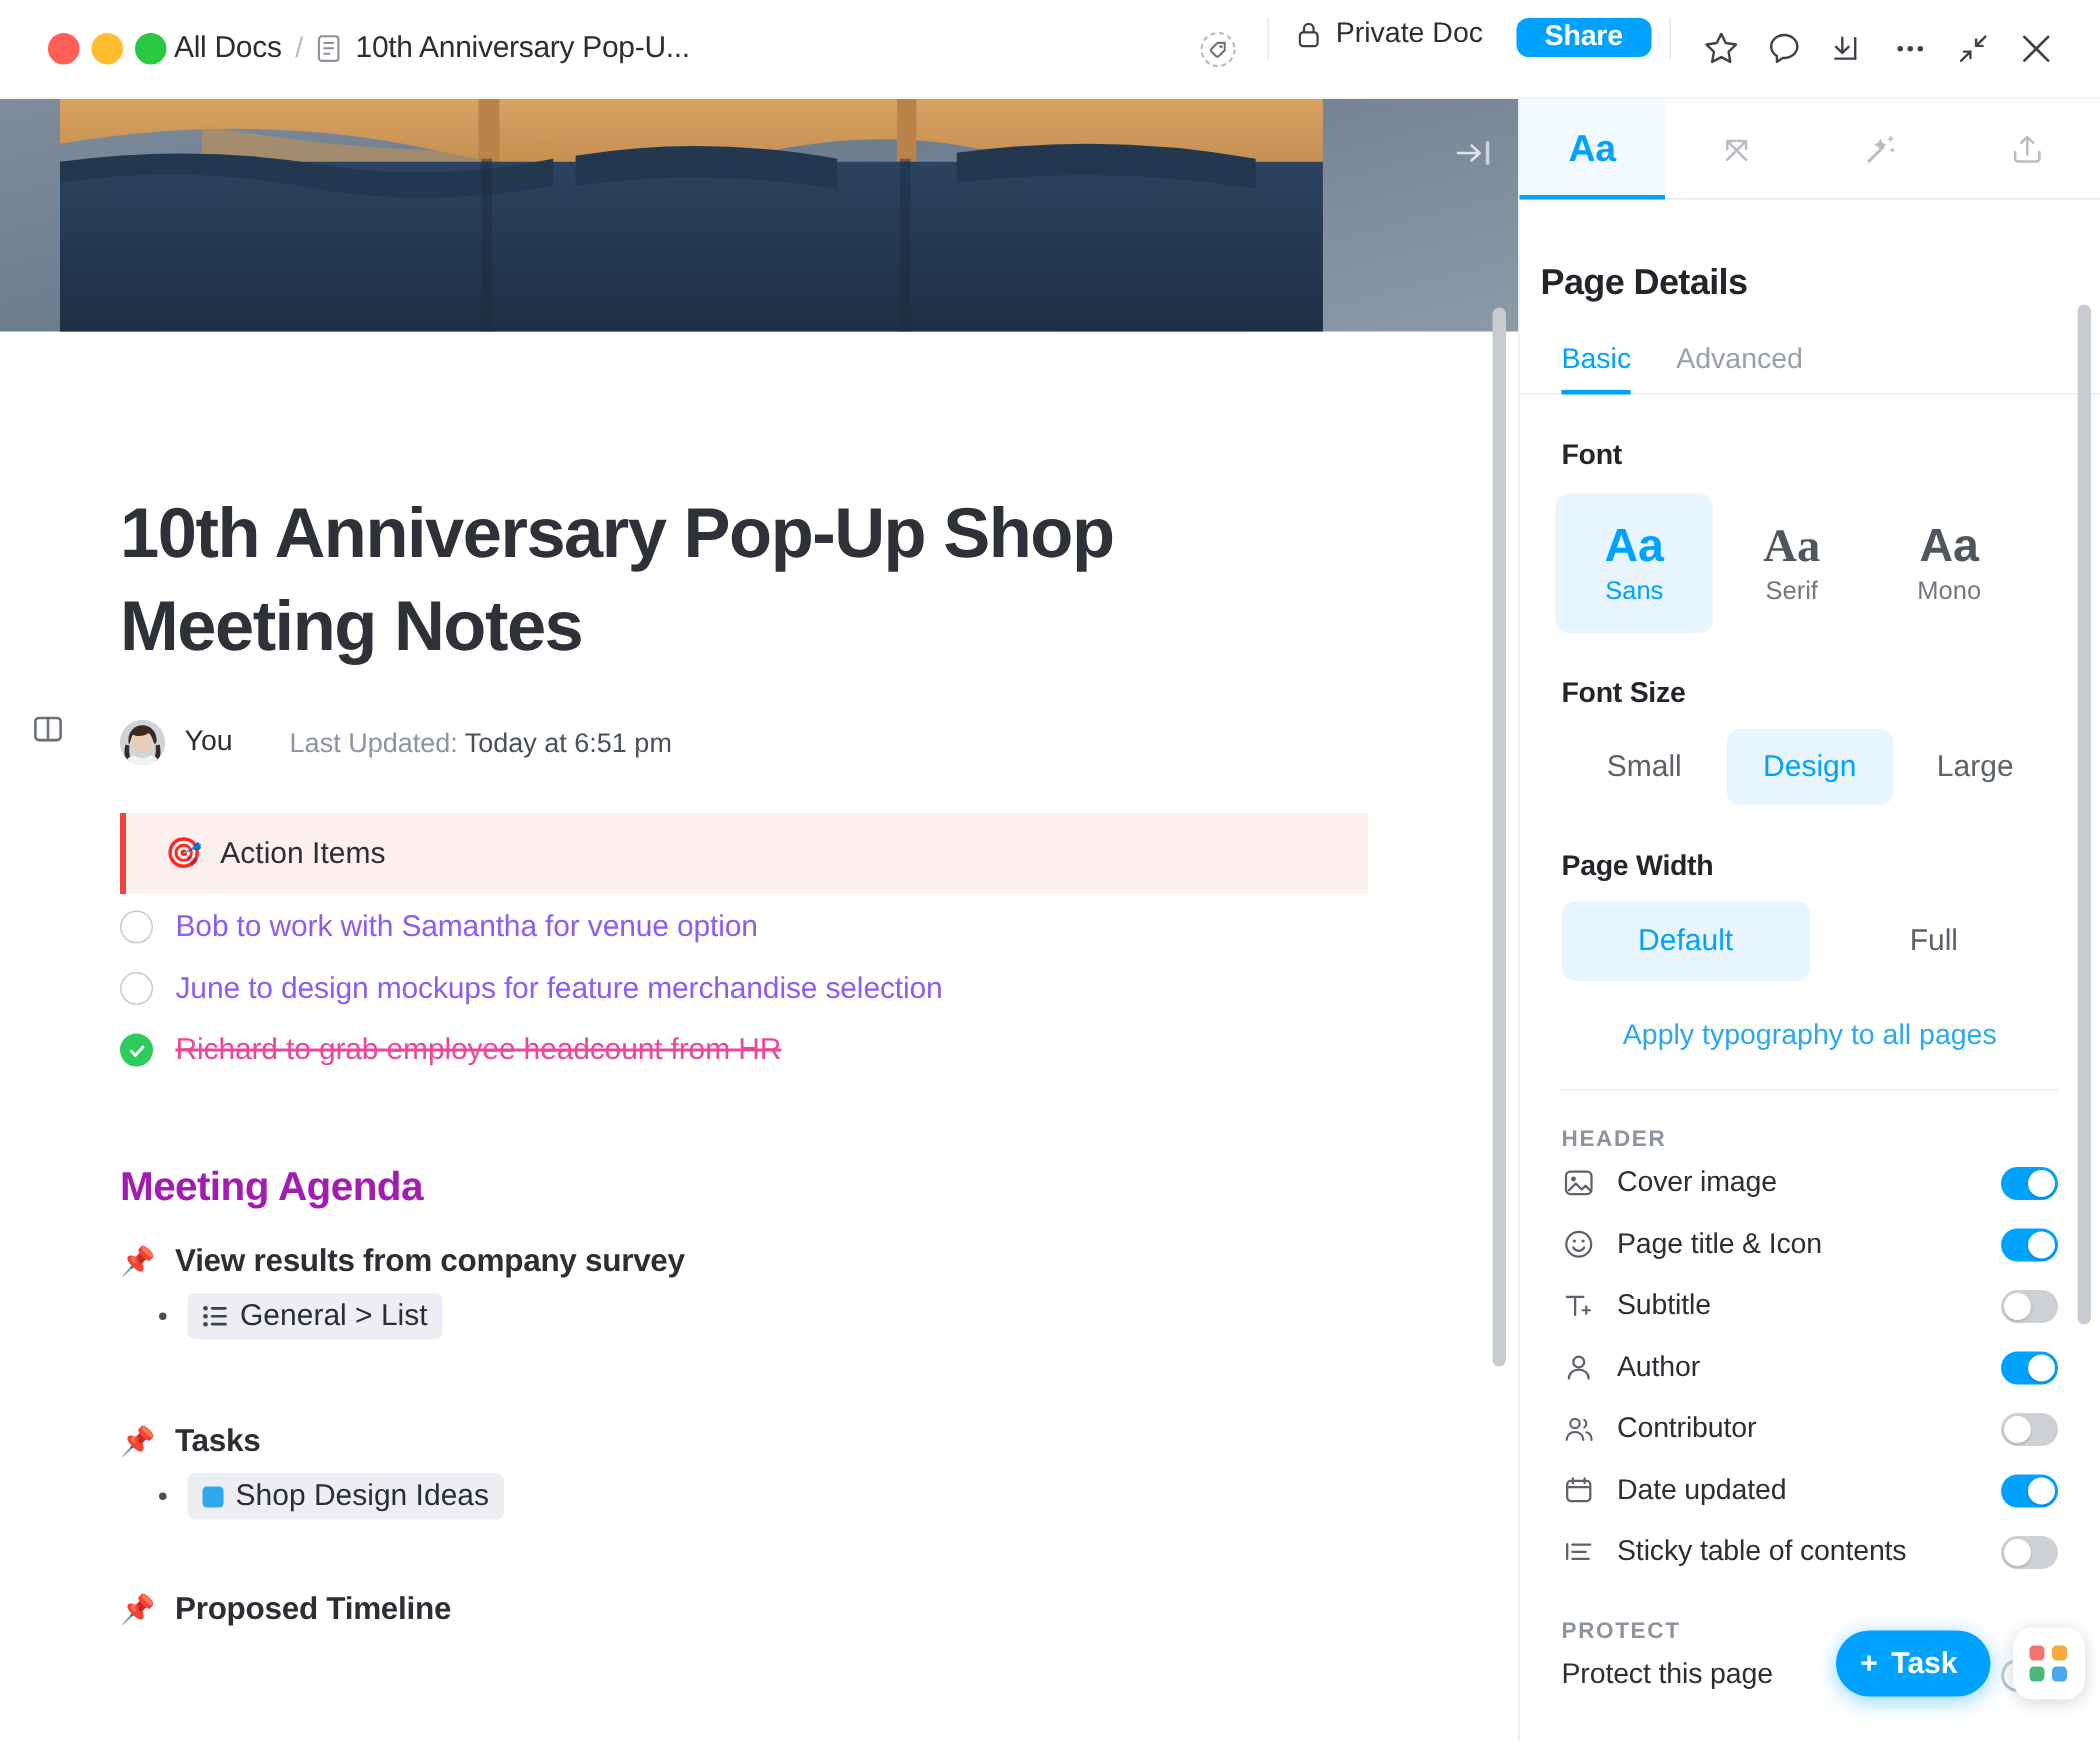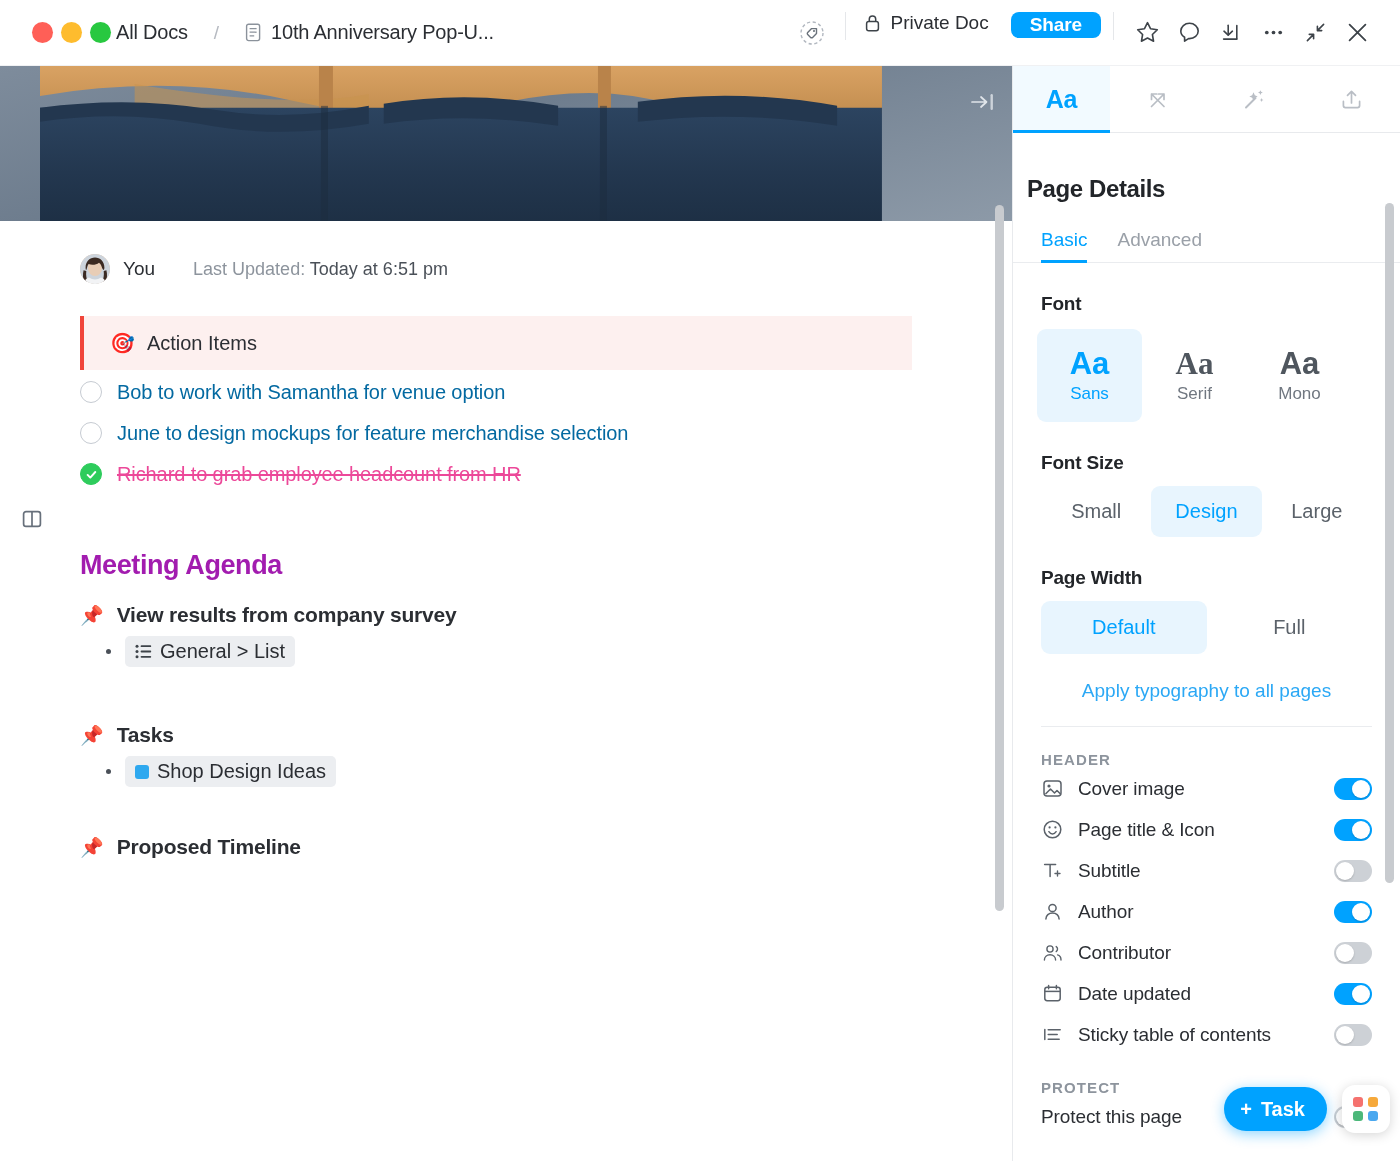--- a/index.html
+++ b/index.html
@@ -23,21 +23,21 @@
     display: flex; align-items: center;
     border-bottom: 1px solid #f0f1f3;
     z-index: 30;
   }
   .traffic { display: flex; align-items: center; gap: 8px; padding-left: 32px; }
   .light { width: 21px; height: 21px; border-radius: 50%; }
   .light.red { background: #ff5f57; }
   .light.yellow { background: #febc2e; }
   .light.green { background: #28c840; }
 
-  .breadcrumb { display: flex; align-items: center; margin-left: 5px; gap: 26px; }
+  .breadcrumb { display: flex; align-items: center; margin-left: 5px; gap: 9px; }
   .bc-link {
     font-size: 20px; color: #2b2e33; letter-spacing: -0.2px;
     cursor: pointer; white-space: nowrap;
   }
   .bc-sep { color: #b6bac1; font-size: 19px; }
   .bc-doc { display: flex; align-items: center; gap: 9px; }
   .doc-ico { width: 17px; height: 19px; flex: none; }
   .bc-title {
     font-size: 20px; color: #2b2e33; letter-spacing: -0.2px; white-space: nowrap;
   }
@@ -110,21 +110,21 @@
 
   .todo { display: flex; align-items: center; gap: 15px; height: 38px; margin-top: 3px; }
   .cbox {
     width: 22px; height: 22px; border-radius: 50%; border: 1.6px solid #c6cbd2;
     flex: none; background: #fff;
   }
   .cbox.done {
     background: #2ecc5c; border-color: #2ecc5c;
     display: flex; align-items: center; justify-content: center;
   }
-  .todo-text { font-size: 20px; color: #0369a1; letter-spacing: -0.1px; }
+  .todo-text { font-size: 20px; color: #8b5cf6; letter-spacing: -0.1px; }
   .todo-text.done { color: #ec4899; text-decoration: line-through; }
 
   .h2 {
     font-size: 27px; font-weight: 700; color: #a21caf;
     margin-top: 57px; letter-spacing: -0.4px;
   }
   .pin-row { display: flex; align-items: center; gap: 13px; margin-top: 22px; }
   .pin { font-size: 19px; line-height: 1; }
   .pin-text { font-size: 21px; font-weight: 700; color: #2b2e33; letter-spacing: -0.2px; }
 
@@ -375,20 +375,21 @@
     </div>
 
     <div class="page">
       <span class="side-toggle">
         <svg width="20" height="20" viewBox="0 0 20 20">
           <rect x="1.6" y="2.6" width="16.8" height="14.8" rx="2.4" fill="none" stroke="#67707b" stroke-width="1.7"></rect>
           <line x1="10" y1="2.6" x2="10" y2="17.4" stroke="#67707b" stroke-width="1.7"></line>
         </svg>
       </span>
 
+      <h1 class="doc-title">10th Anniversary Pop-Up Shop Meeting Notes</h1>
 
       <div class="meta-row">
         <span class="avatar">
           <svg width="30" height="30" viewBox="0 0 30 30">
             <circle cx="15" cy="15" r="15" fill="#cdd4dc"></circle>
             <ellipse cx="15" cy="13.5" rx="7.2" ry="8.6" fill="#e8cdb6"></ellipse>
             <path d="M5.6 13.5c0-6 4.2-10 9.4-10s9.4 4 9.4 10c0 2.2-1 3.2-1.8 1.6-.9-2-1.4-5-3.6-6.4-2.8 2.2-7.4 2.6-10.4 1.2-1.2 1.6-1.6 4-2 5.4-.5 1.5-1 .4-1-1.8z" fill="#3b2a22"></path>
             <path d="M6.3 17c-.6 4.4.4 8 1.4 10.5H4.2c-1.4-3-1.6-7.4-.6-11.2zM23.7 17c.6 4.4-.4 8-1.4 10.5h3.5c1.4-3 1.6-7.4.6-11.2z" fill="#3b2a22"></path>
             <path d="M9 23.4c1.8 1.3 4 2 6 2s4.2-.7 6-2c3.2 1.2 5 3 5.4 6.6H3.6C4 26.4 5.8 24.6 9 23.4z" fill="#f2f3f5"></path>
           </svg>

